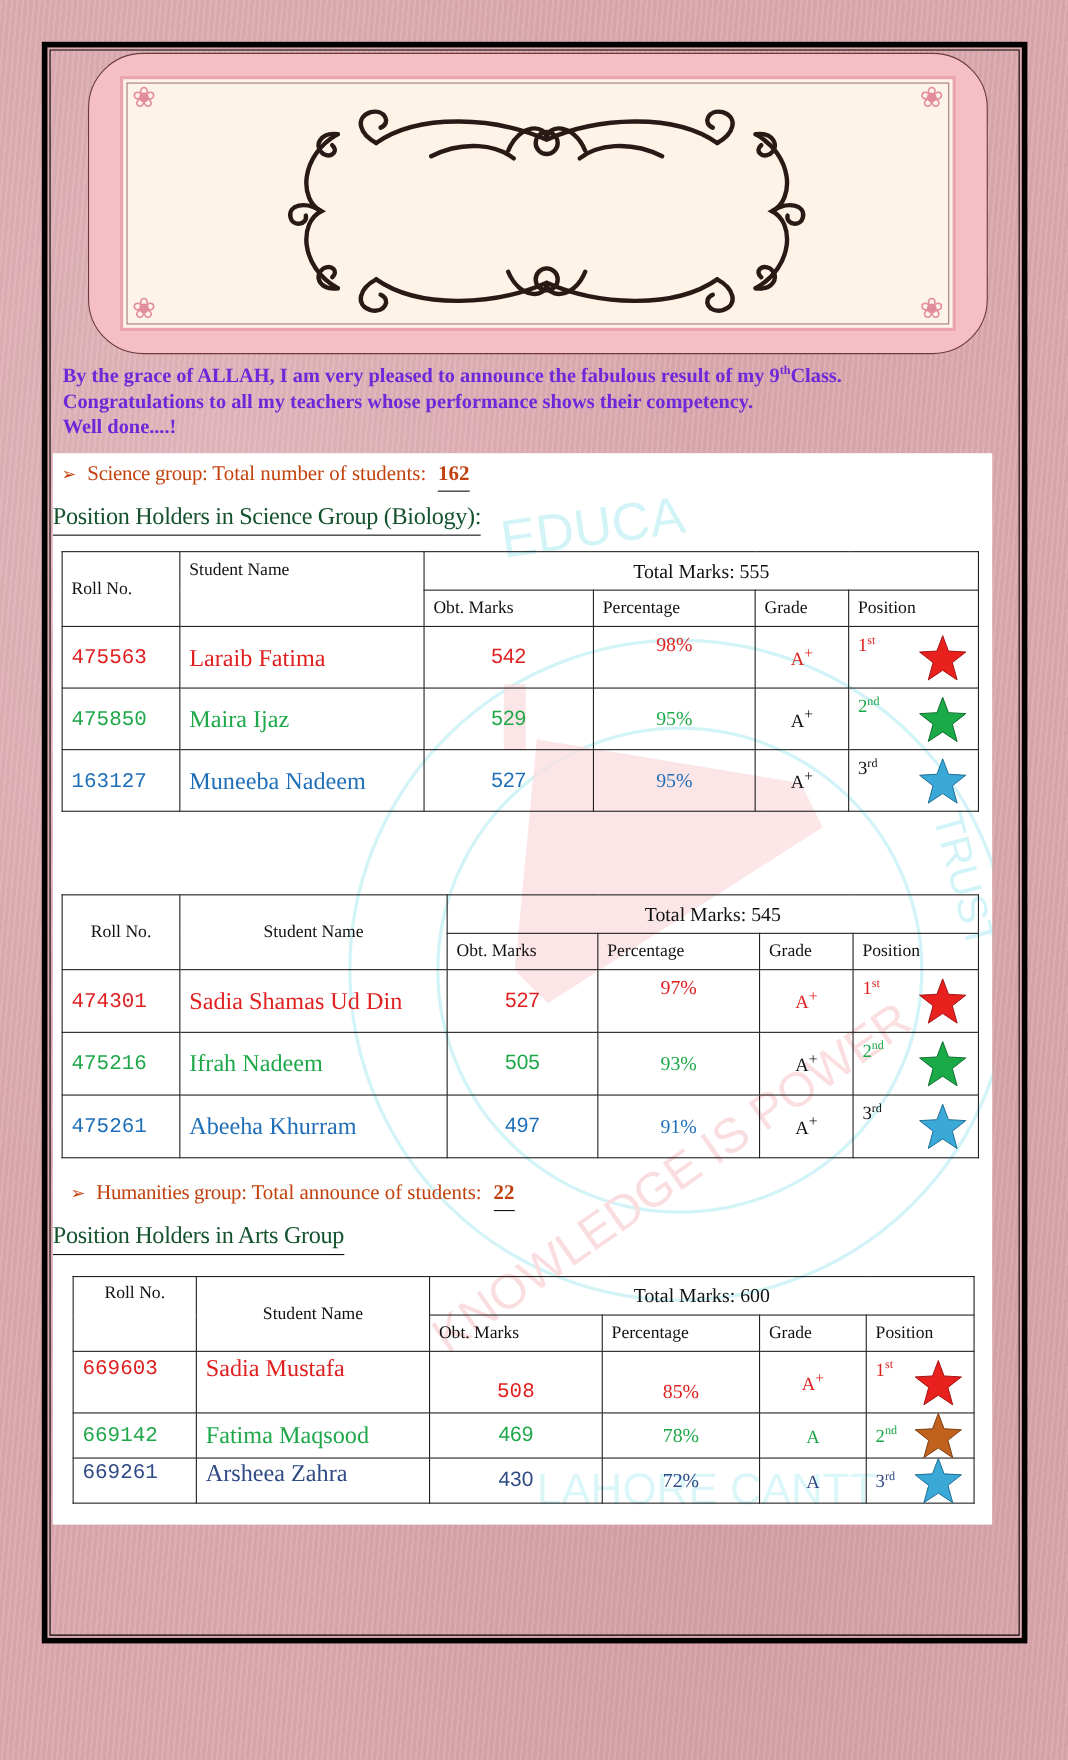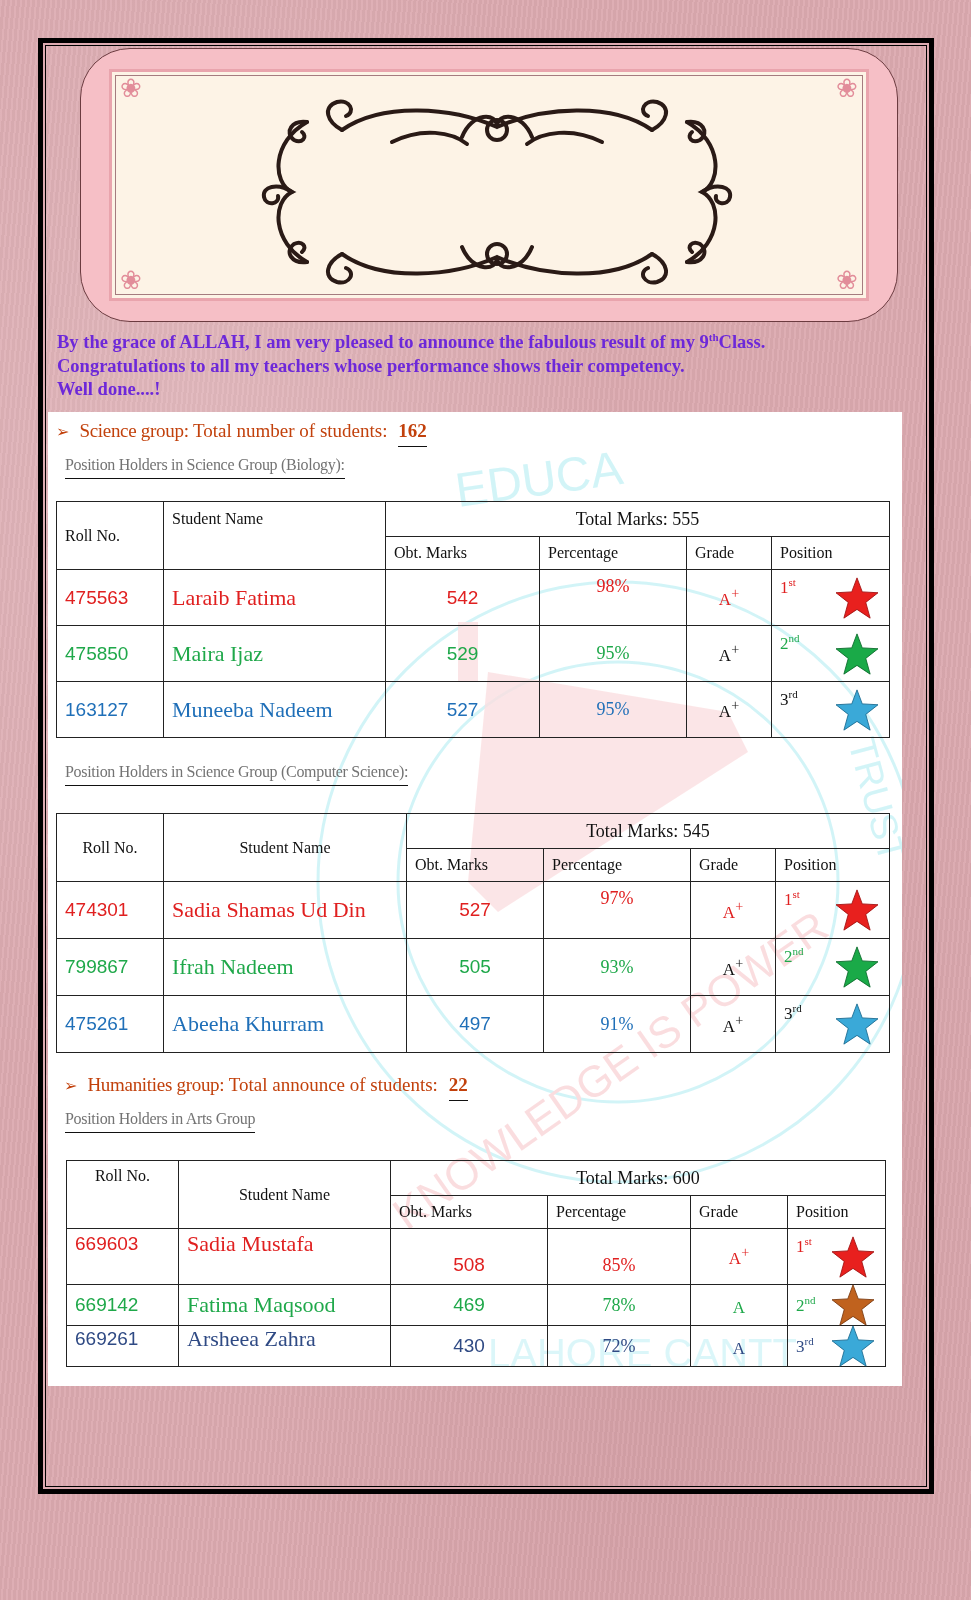--- a/index.html
+++ b/index.html
@@ -53,31 +53,31 @@
     position:absolute; left:48px; top:412px; width:854px; height:974px; background:#fff; overflow:hidden;
   }
   .watermark { position:absolute; left:240px; top:0; width:660px; height:980px; opacity:0.35; pointer-events:none; }
   .group-line {
     position:absolute; left:8px; font-size:19px; color:#c2410c;
   }
   .group-line .arrow { font-size:16px; margin-right:10px; }
   .group-line .gname { letter-spacing:-0.3px; }
   .group-line .count { border-bottom:1.5px solid #111; padding-bottom:5px; font-weight:bold; margin-left:6px; }
   .sub-heading {
-    position:absolute; left:17px; font-size:16px; color:#737373; border-bottom:1.5px solid #111; padding-bottom:4px; letter-spacing:-0.3px;
+    position:absolute; left:0; font-size:22px; color:#14532d; border-bottom:1.5px solid #111; padding-bottom:4px; letter-spacing:-0.3px;
   }
   table.results {
     position:absolute; border-collapse:collapse; background:transparent;
     font-family:"Liberation Serif", serif;
   }
   table.results td, table.results th {
     border:1.6px solid #222; padding:0 8px; font-weight:normal; color:#111; font-size:16px; text-align:left;
   }
   table.results th.total { text-align:center; font-size:18px; }
-  td.roll { font-family:Liberation Sans, sans-serif; font-weight:bold; font-size:19px !important; }
+  td.roll { font-family:Liberation Mono, monospace; font-weight:bold; font-size:19px !important; }
   td.name { font-size:22px !important; }
   td.obt { font-family:"Liberation Sans", sans-serif; font-weight:bold; font-size:19px !important; text-align:center !important; }
   td.pct { font-size:18px !important; text-align:center !important; }
   td.grade { font-size:17px !important; text-align:center !important; }
   td.pos { position:relative; font-size:17px !important; }
   td.pos sup { font-size:11px; }
   .star { position:absolute; right:10px; top:50%; transform:translateY(-50%); width:44px; height:42px; }
   .c-red { color:#e02020 !important; }
   .c-green { color:#1fa84a !important; }
   .c-blue { color:#1f6fb8 !important; }
@@ -202,21 +202,20 @@
       <td class="grade"><span>A</span><sup>+</sup></td>
       <td class="pos" style="vertical-align:top; padding-top:6px;"><span>3</span><sup>rd</sup>
         <svg class="star" viewBox="0 0 50 48">
               <polygon points="25,1 31,17 49,18 35,29 40,47 25,37 10,47 15,29 1,18 19,17" fill="#3aa9d8" stroke="#1a6a90" stroke-width="1"></polygon>
             </svg>
       </td>
     </tr>
   </tbody>
     </table>
 
-  <div class="sub-heading" style="top:351px;">Position Holders in Science Group (Computer Science):</div>
 
   <table class="results" style="left:8px; top:401px; width:834px;">
     <tbody>
         <tr style="height:35px;">
       <th rowspan="2" style="width:90px; text-align:center;">Roll No.</th>
       <th rowspan="2" style="width:226px; text-align:center;">Student Name</th>
       <th colspan="4" class="total">Total Marks: 545</th>
     </tr>
     <tr style="height:33px;">
       <th style="width:120px;">Obt. Marks</th>
@@ -230,21 +229,21 @@
       <td class="obt c-red">527</td>
       <td class="pct c-red" style="vertical-align:top; padding-top:6px;">97%</td>
       <td class="grade c-red"><span>A</span><sup>+</sup></td>
       <td class="pos c-red" style="vertical-align:top; padding-top:6px;"><span>1</span><sup>st</sup>
         <svg class="star" viewBox="0 0 50 48">
               <polygon points="25,1 31,17 49,18 35,29 40,47 25,37 10,47 15,29 1,18 19,17" fill="#e8201e" stroke="#a01010" stroke-width="1"></polygon>
             </svg>
       </td>
     </tr>
     <tr style="height:57px;">
-      <td class="roll c-green">799867</td>
+      <td class="roll c-green">475216</td>
       <td class="name c-green">Ifrah Nadeem</td>
       <td class="obt c-green">505</td>
       <td class="pct c-green">93%</td>
       <td class="grade"><span>A</span><sup>+</sup></td>
       <td class="pos c-green" style="vertical-align:top; padding-top:6px;"><span>2</span><sup>nd</sup>
         <svg class="star" viewBox="0 0 50 48">
               <polygon points="25,1 31,17 49,18 35,29 40,47 25,37 10,47 15,29 1,18 19,17" fill="#1aaa48" stroke="#0a6a2a" stroke-width="1"></polygon>
             </svg>
       </td>
     </tr>
@@ -280,21 +279,21 @@
     </tr>
     <tr style="height:33px;">
       <th style="width:140px;">Obt. Marks</th>
       <th style="width:126px;">Percentage</th>
       <th style="width:80px;">Grade</th>
       <th>Position</th>
     </tr>
     <tr style="height:56px;">
       <td class="roll c-red" style="vertical-align:top; padding-top:4px;">669603</td>
       <td class="name c-red" style="vertical-align:top; padding-top:2px;">Sadia Mustafa</td>
-      <td class="obt c-red" style="vertical-align:bottom; padding-bottom:8px;">508</td>
+      <td class="obt c-red" style="vertical-align:bottom; padding-bottom:8px;font-family:Liberation Mono, monospace;">508</td>
       <td class="pct c-red" style="vertical-align:bottom; padding-bottom:8px;">85%</td>
       <td class="grade c-red"><span>A</span><sup>+</sup></td>
       <td class="pos c-red" style="vertical-align:top; padding-top:6px;"><span>1</span><sup>st</sup>
         <svg class="star" viewBox="0 0 50 48">
               <polygon points="25,1 31,17 49,18 35,29 40,47 25,37 10,47 15,29 1,18 19,17" fill="#e8201e" stroke="#a01010" stroke-width="1"></polygon>
             </svg>
       </td>
     </tr>
     <tr style="height:41px;margin-top:16px;">
       <td class="roll c-green">669142</td>

